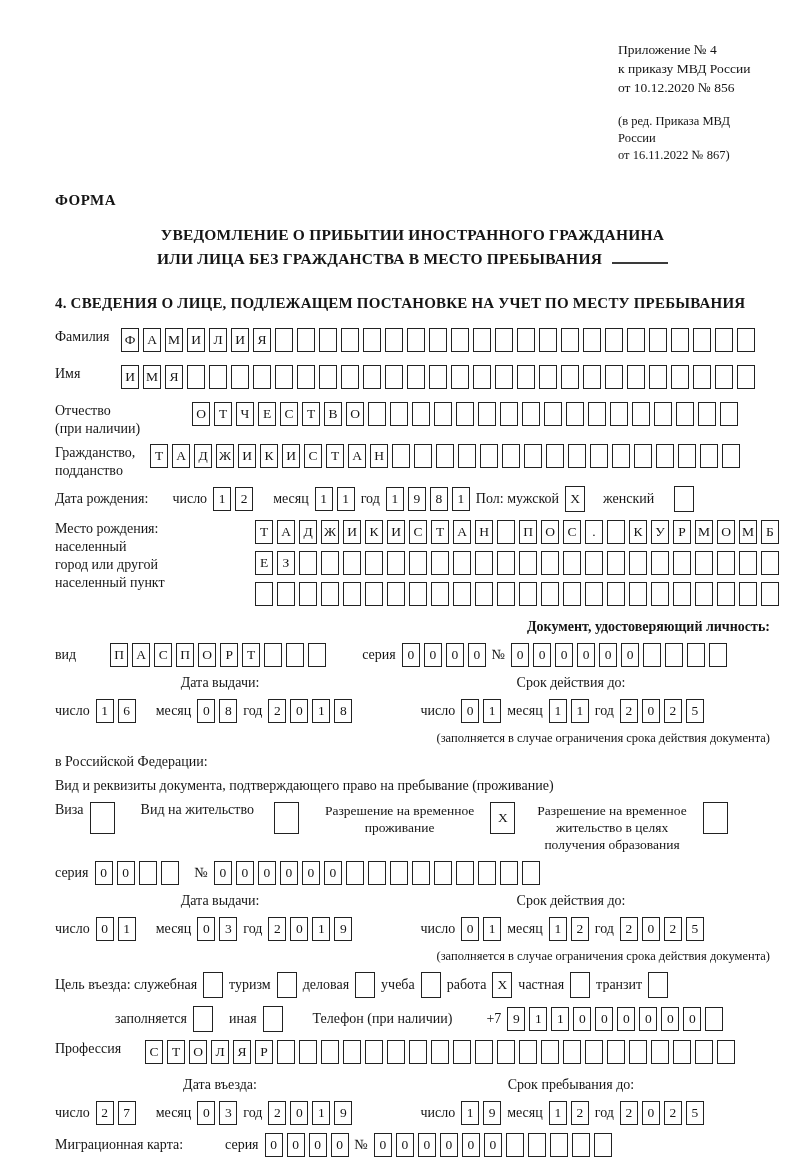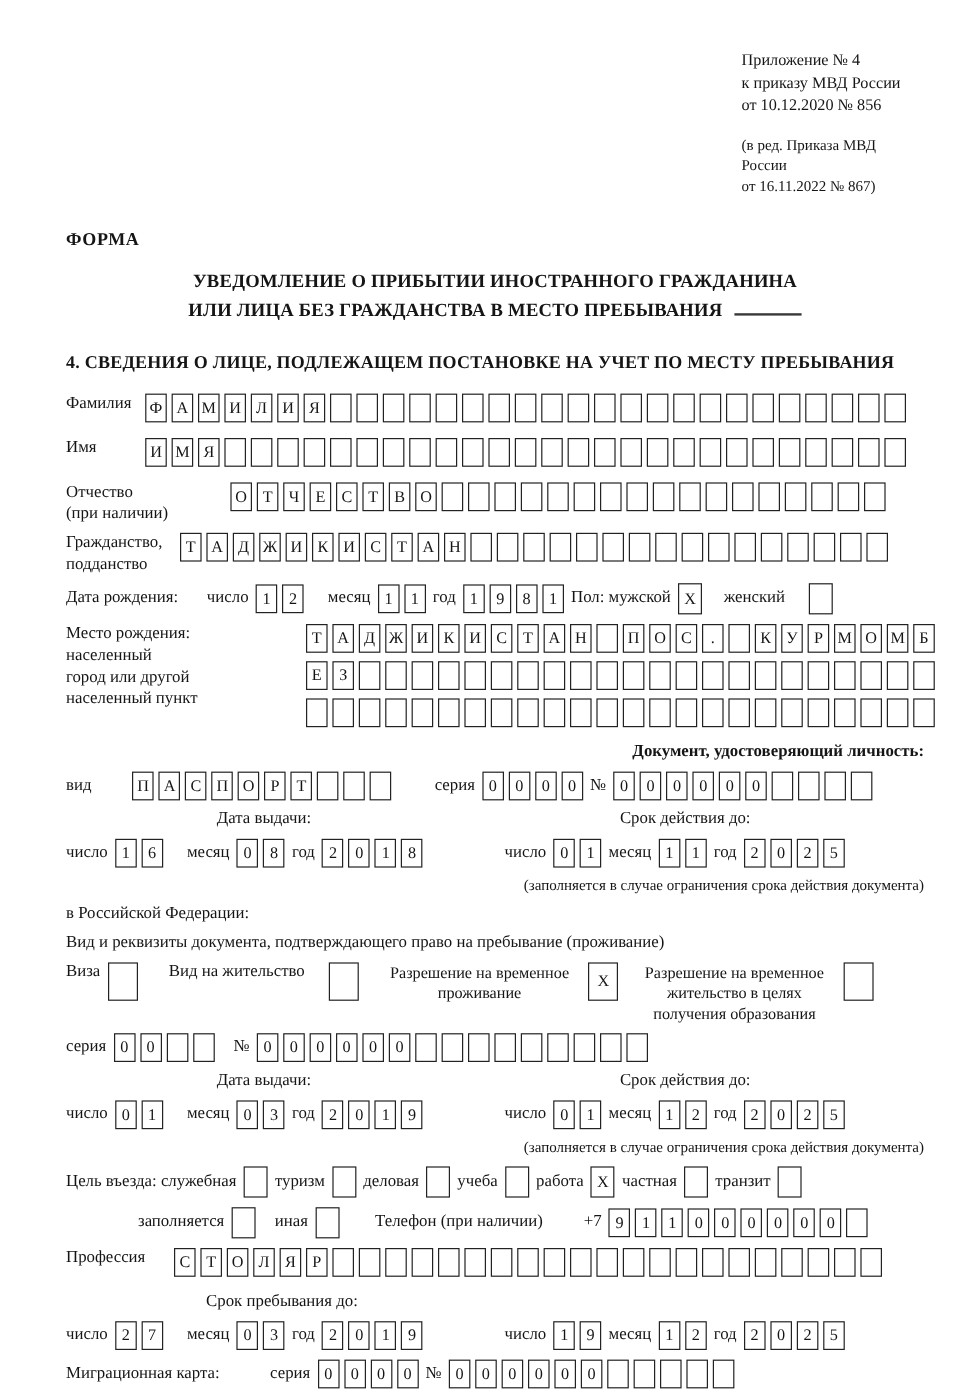--- a/index.html
+++ b/index.html
@@ -618,20 +618,21 @@
             <div class="cbox"></div>
             <div class="cbox"></div>
             <div class="cbox"></div>
             <div class="cbox"></div>
             <div class="cbox"></div>
             <div class="cbox"></div>
           </div>
         </div>
       </div>
       <div class="inline-row">
+        <div class="lbl" style="min-width: 330px; text-align: center;">Дата въезда:</div>
         <div class="lbl" style="min-width: 360px; text-align: center;">Срок пребывания до:</div>
       </div>
       <div class="inline-row">
         <div class="lbl">число</div>
         <div class="boxes">
           <div class="cbox">2</div>
           <div class="cbox">7</div>
         </div>
         <div style="flex: 0 0 auto; width: 8px;"></div>
         <div class="lbl">месяц</div>

